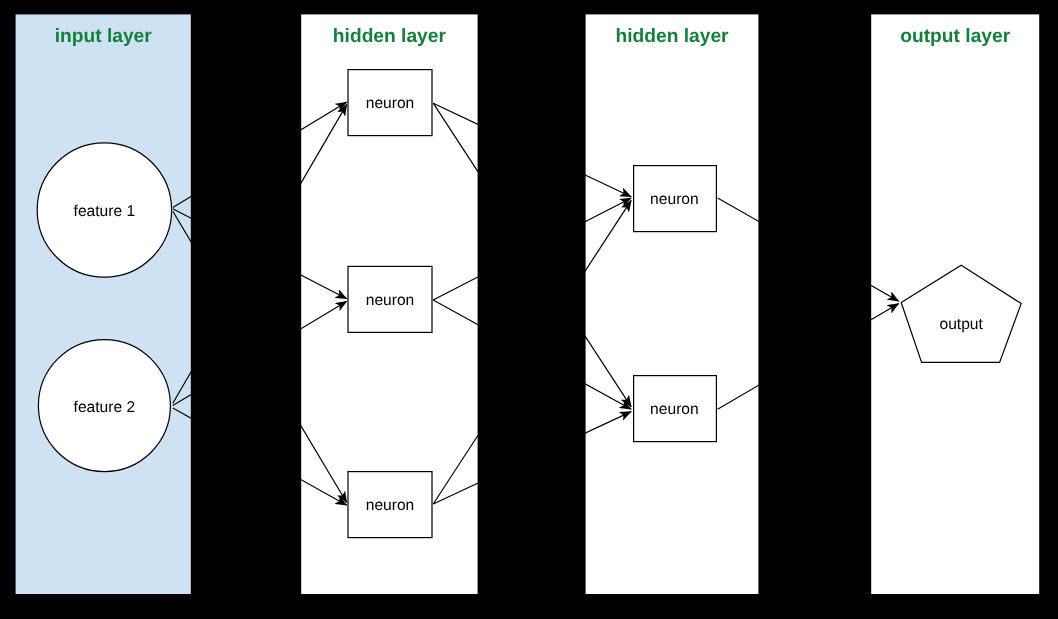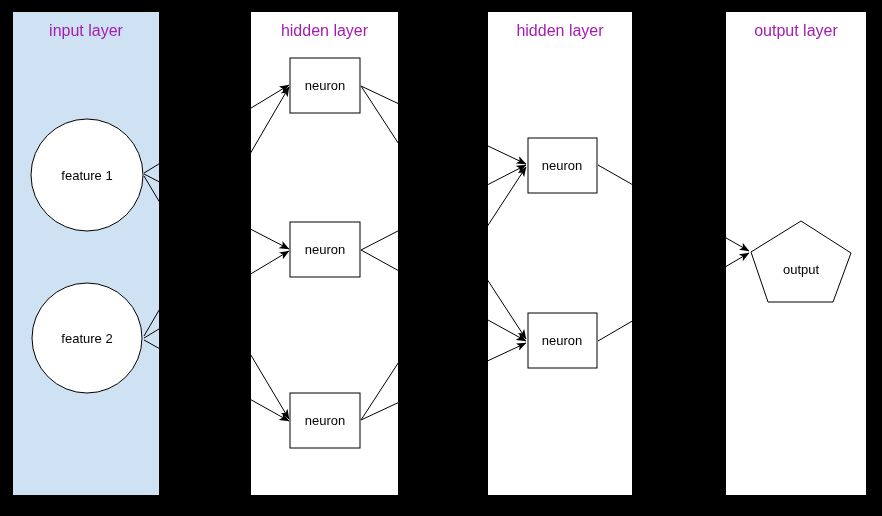--- a/index.html
+++ b/index.html
@@ -13,22 +13,22 @@
   }
   .panel { position: absolute; top: 12px; height: 483px; background: #ffffff; }
   .panel-input   { left: 13px;  width: 146px; background: #cfe2f3; }
   .panel-hidden1 { left: 251px; width: 147px; }
   .panel-hidden2 { left: 488px; width: 144px; }
   .panel-output  { left: 726px; width: 140px; }
   .panel-title {
     margin-top: 10px;
     text-align: center;
     font-size: 16px;
-    font-weight: normal;
-    color: #a21caf;
+    font-weight: bold;
+    color: #15803d;
   }
   #diagram-svg {
     position: absolute;
     left: 0; top: 0;
     width: 882px; height: 516px;
   }
   .edge { stroke: #000; stroke-width: 1; fill: none; }
   .node-shape { fill: #ffffff; stroke: #000; stroke-width: 1; }
   .node-label {
     font-family: "Liberation Sans", sans-serif;

